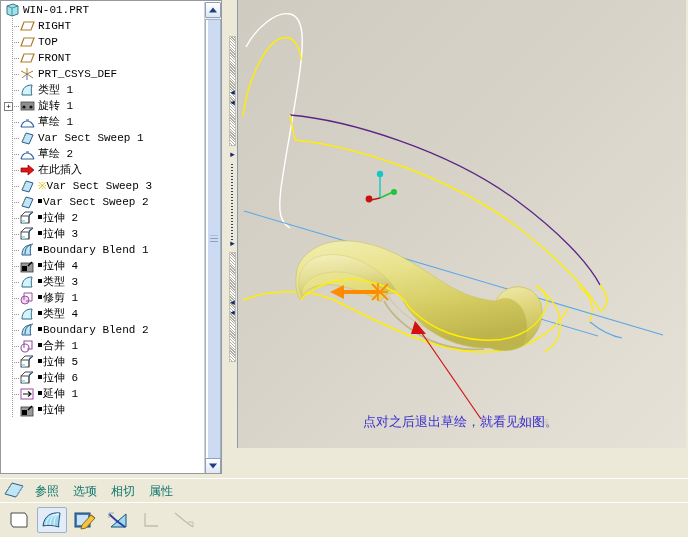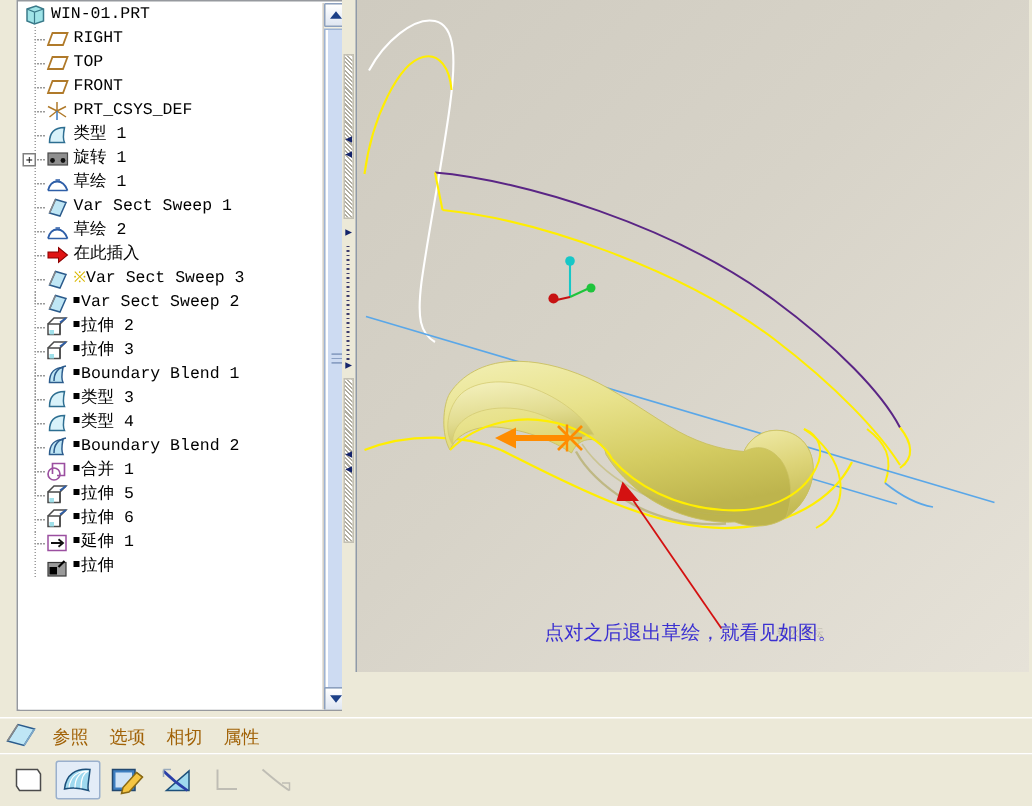--- a/index.html
+++ b/index.html
@@ -10,21 +10,21 @@
     background: #ece9d8;
   }
   #app { position: relative; width: 688px; height: 537px; }
 
   
   #tree-panel {
     position: absolute; left: 0; top: 0; width: 226px; height: 478px;
     background: #ece9d8;
   }
   #tree-box {
-    position: absolute; left: 11px; top: 0; width: 222px; height: 474px;
+    position: absolute; left: 0; top: 0; width: 222px; height: 474px;
     background: #ffffff;
     border: 1px solid #96999e;
     overflow: hidden;
   }
   #tree-scroll {
     position: absolute; left: 1px; top: 1px; width: 203px; height: 472px;
     overflow: hidden; background: #ffffff;
   }
   .trow {
     position: relative;
@@ -134,21 +134,21 @@
     position:absolute; left:0; top:478px; width:688px; height:59px;
     background:#ece9d8; border-top:1px solid #ffffff;
   }
   #dash-tabs {
     position:absolute; left:0; top:0; width:688px; height:22px;
     display:flex; align-items:center;
   }
   #dash-tabs .dash-icon { width:26px; height:20px; position:relative; margin-left:2px; }
   .dtab {
     font-family:"DejaVu Sans","Liberation Sans",sans-serif;
-    font-size:12px; color:#a16207; padding:2px 7px; margin-top:2px;
+    font-size:12px; color:#0f766e; padding:2px 7px; margin-top:2px;
     white-space:nowrap;
   }
   #dash-sep {
     position:absolute; left:0; top:23px; width:688px; height:1px;
     background:#d0ccbc; border-bottom:1px solid #ffffff;
   }
   #dash-buttons {
     position:absolute; left:4px; top:27px; height:28px;
     display:flex; align-items:center; gap:3px;
   }
@@ -346,24 +346,47 @@
                 <path d="M5,11 C5,5 8,2 13,1" fill="none" stroke="#2b5b8c" stroke-width="1"></path>
               </svg>
             </span>
             <span class="tlabel"><span class="sq"></span><span>Boundary Blend 1</span></span>
           </div>
           <div class="trow">
             <span class="guide"></span>
             <span class="tick"></span>
             <span class="ticon">
               <svg class="ic" viewBox="0 0 15 14">
+                <rect x="1" y="4" width="12" height="9" fill="#9a9a9a" stroke="#3a3a3a" stroke-width="0.8"></rect>
+                <rect x="2" y="7" width="5" height="5" fill="#000"></rect>
+                <path d="M8,7 L12,3" stroke="#000" stroke-width="1.4"></path>
+              </svg>
+            </span>
+            <span class="tlabel"><span class="sq"></span><span>拉伸 4</span></span>
+          </div>
+          <div class="trow">
+            <span class="guide"></span>
+            <span class="tick"></span>
+            <span class="ticon">
+              <svg class="ic" viewBox="0 0 15 14">
                 <path d="M2,12 C2,5 6,2 12,2 C11,7 11,10 12,12 Z" fill="#d8f2fa" stroke="#2d6e91" stroke-width="1"></path>
               </svg>
             </span>
             <span class="tlabel"><span class="sq"></span><span>类型 3</span></span>
+          </div>
+          <div class="trow">
+            <span class="guide"></span>
+            <span class="tick"></span>
+            <span class="ticon">
+              <svg class="ic" viewBox="0 0 15 14">
+                <circle cx="5" cy="9" r="4" fill="#f2d8f2" stroke="#9b4fa0" stroke-width="1"></circle>
+                <path d="M4,9 L4,2 L12,2 L12,10 L6,10" fill="none" stroke="#9b4fa0" stroke-width="1"></path>
+              </svg>
+            </span>
+            <span class="tlabel"><span class="sq"></span><span>修剪 1</span></span>
           </div>
           <div class="trow">
             <span class="guide"></span>
             <span class="tick"></span>
             <span class="ticon">
               <svg class="ic" viewBox="0 0 15 14">
                 <path d="M2,12 C2,5 6,2 12,2 C11,7 11,10 12,12 Z" fill="#d8f2fa" stroke="#2d6e91" stroke-width="1"></path>
               </svg>
             </span>
             <span class="tlabel"><span class="sq"></span><span>类型 4</span></span>

